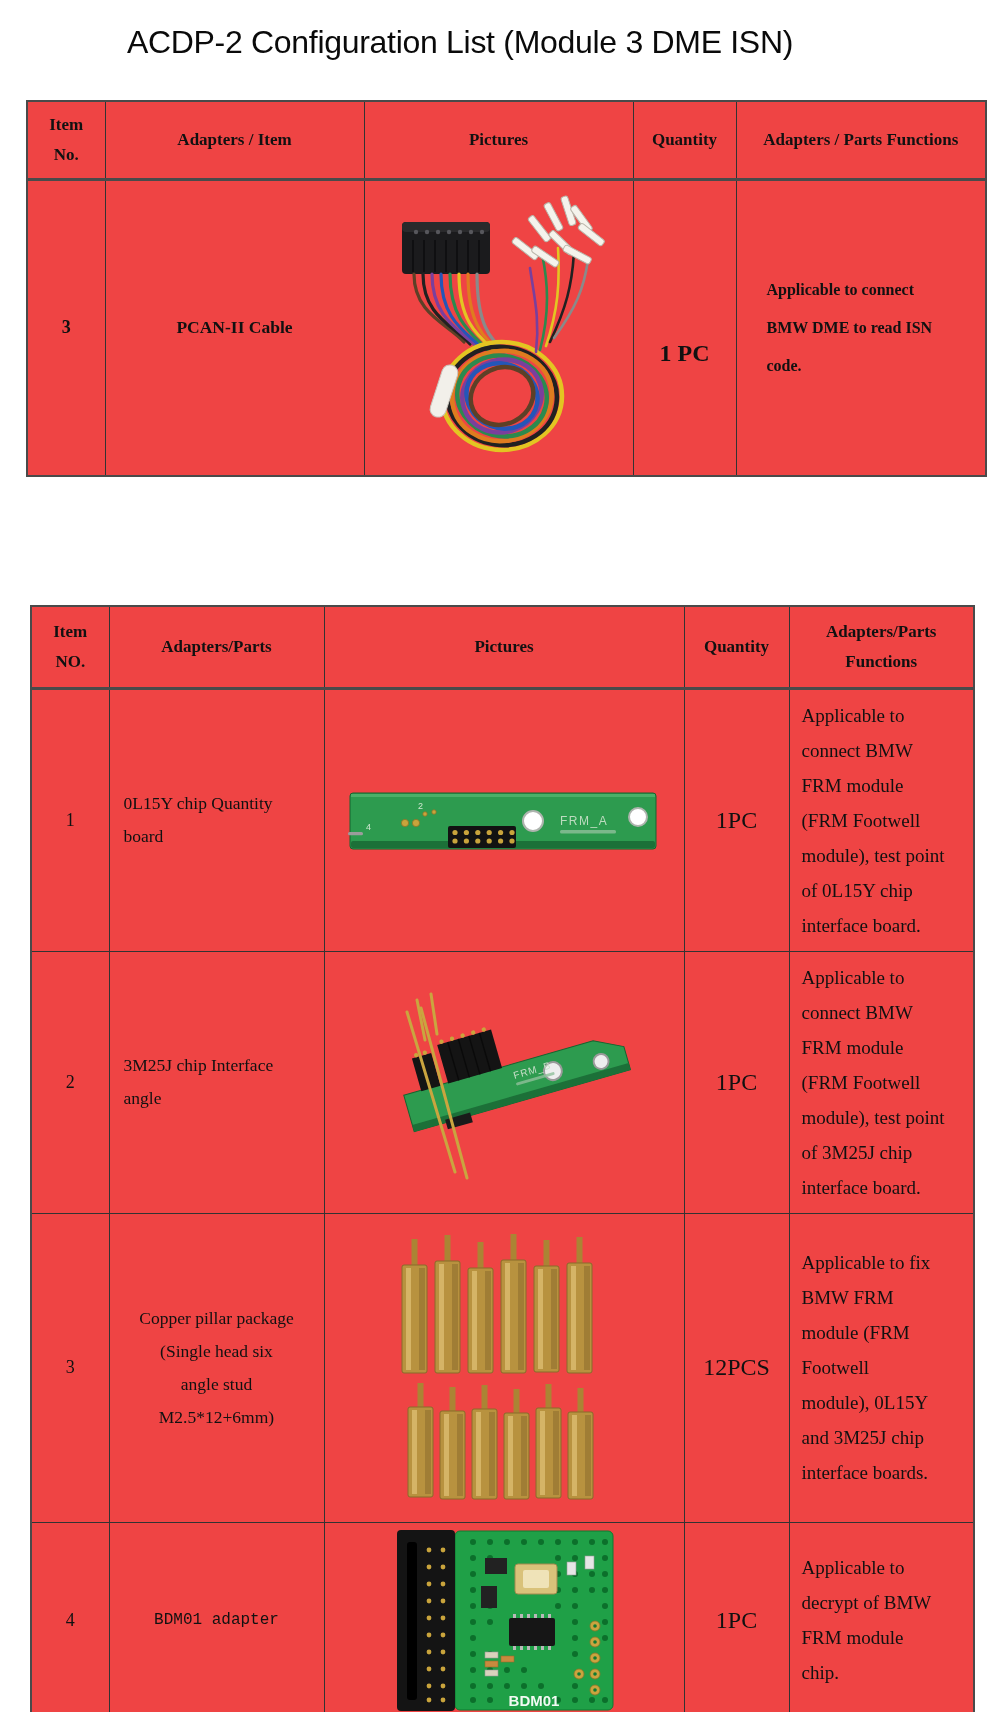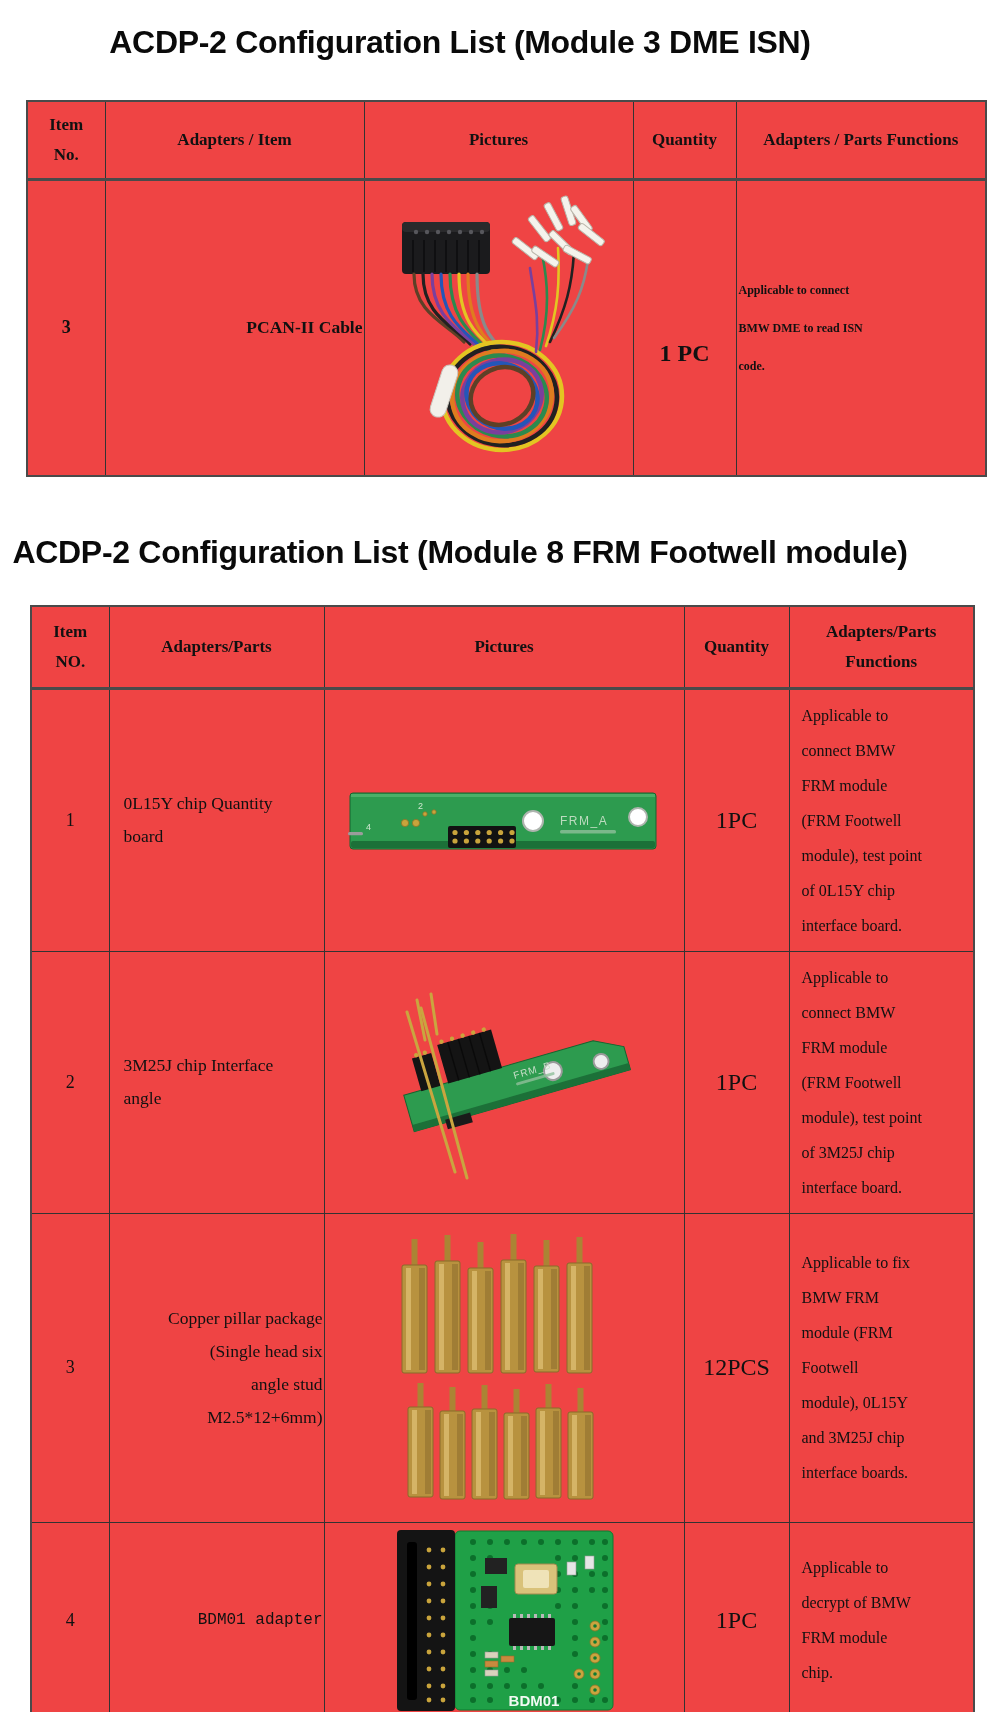--- a/index.html
+++ b/index.html
@@ -1,39 +1,39 @@
 <!DOCTYPE html>
 <html><head>
 <meta charset="utf-8">
 <style>
   html,body{margin:0;padding:0;background:#ffffff;}
   .page{position:relative;width:1000px;height:1712px;background:#ffffff;overflow:hidden;
         font-family:"Liberation Serif", serif;color:#111;}
   .doc-title{position:absolute;left:0;width:920px;text-align:center;
-             font-family:"Liberation Sans", sans-serif;font-size:32px;font-weight:700;
+             font-family:"Liberation Sans", sans-serif;font-size:32px;font-weight:400;
              color:#0a0a0a;letter-spacing:-0.3px;white-space:nowrap;}
   #title1{top:24px;}
   #title2{top:534px;}
   table.cfg{border-collapse:collapse;table-layout:fixed;background:#ef4444;}
   table.cfg{border:2px solid #4a4a4a;}
   table.cfg td{border:1px solid #333;vertical-align:middle;overflow:hidden;}
   table.cfg tr.hdr td{border-bottom:3px solid #4a4a4a;text-align:center;
                       font-weight:bold;font-size:17px;line-height:30px;}
   #table1{position:absolute;left:26px;top:100px;width:959px;}
   #table2{position:absolute;left:30px;top:605px;width:943px;}
   .pre{white-space:pre-line;}
-  .center{text-align:right;}
+  .center{text-align:center;}
   .itemno{text-align:center;font-size:18px;}
   #table1 .itemno,#table1 .partname,#table1 .qty,#table1 .func{font-weight:bold;}
   .partname{font-size:17.5px;line-height:33px;}
   .part-left{padding-left:14px;text-align:left;}
   .qty{text-align:center;font-size:24px;}
   .qty-top{vertical-align:top;padding-top:52px;}
-  .func{font-size:16px;line-height:35px;text-align:left;padding:8px 6px 8px 12px;}
-  #table1 .func{font-size:12px;line-height:38px;padding-left:2px;}
+  .func{font-size:19px;line-height:35px;text-align:left;padding:8px 6px 8px 12px;}
+  #table1 .func{font-size:16px;line-height:38px;padding-left:30px;}
   .piccell{text-align:center;}
   .piccell svg{display:block;margin:0 auto;}
   .mono{font-family:"Liberation Mono", monospace;font-size:16px;}
   .svg-label{font-family:"Liberation Sans", sans-serif;}
 </style>
 </head>
 <body>
 
 <div class="page">
 
@@ -125,21 +125,20 @@
         </svg>
       </td>
       <td class="qty qty-top">1 PC</td>
       <td class="func pre">Applicable to connect
 BMW DME to read ISN
 code.</td>
     </tr>
   </tbody>
     </table>
 
-  <div class="doc-title" id="title2">ACDP-2 Configuration List (Module 8 FRM Footwell module)</div>
 
   <table class="cfg" id="table2">
     <colgroup>
       <col style="width:78px">
         <col style="width:215px">
         <col style="width:360px">
       <col style="width:105px">
         <col style="width:185px">
     </colgroup>
     <tbody>

